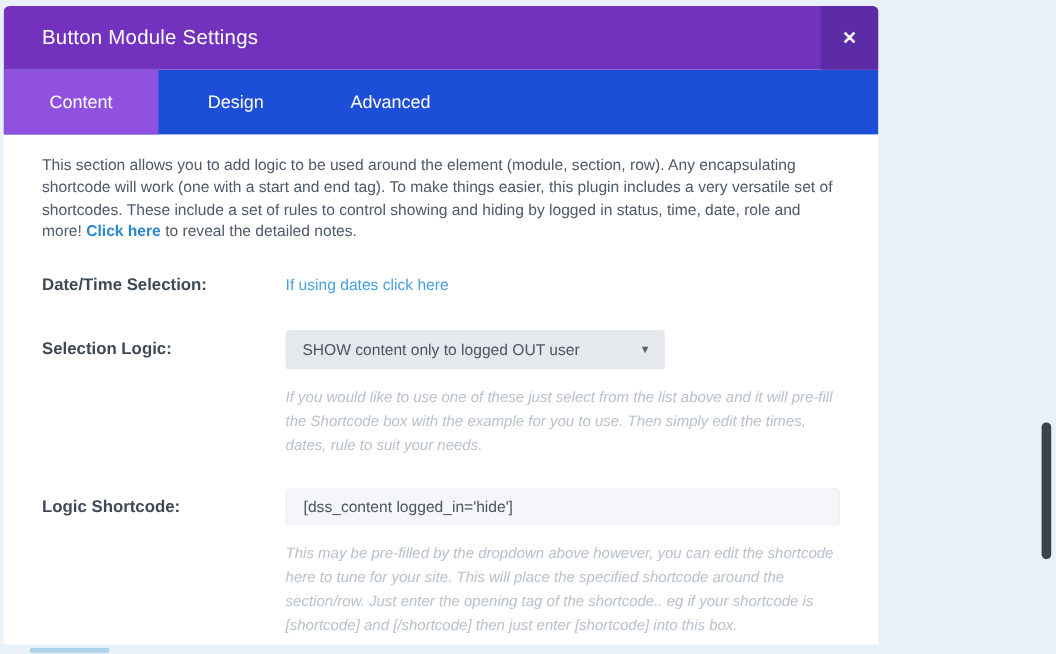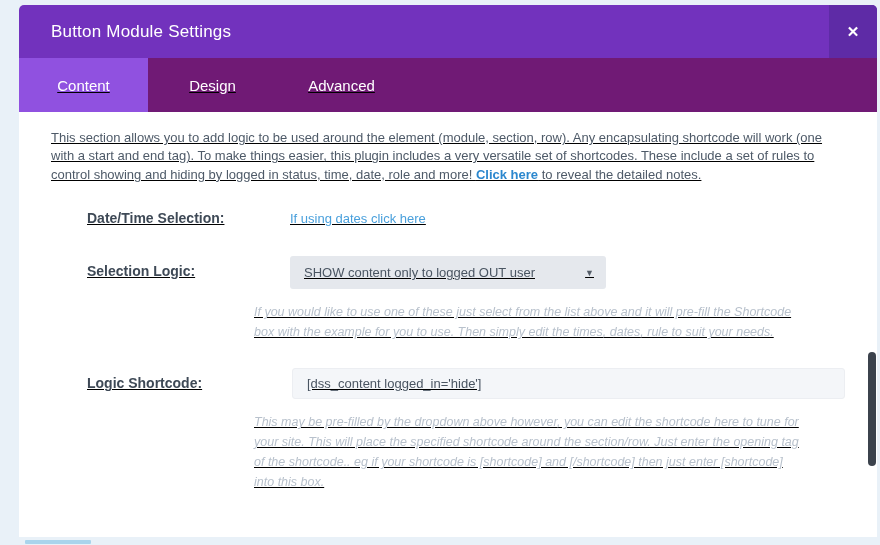--- a/index.html
+++ b/index.html
@@ -1,43 +1,43 @@
 <!DOCTYPE html>
 <html><head>
 <meta charset="utf-8">
 <style>
   * { margin:0; padding:0; box-sizing:border-box; }
   html,body { width:880px; height:545px; }
   body { font-family:"Liberation Sans", "DejaVu Sans", sans-serif; overflow:hidden; }
 
   .page { position:relative; width:880px; height:545px; background:#e9f1f8; }
 
-  .modal { position:absolute; left:19px; top:5px; width:858px; height:532px;
-           background:#ffffff; border-radius:5px 5px 0 0; overflow:hidden;text-decoration:underline; }
+  .modal { position:absolute; left:3px; top:5px; width:729px; height:532px;
+           background:#ffffff; border-radius:5px 5px 0 0; overflow:hidden; }
 
   
   .titlebar { position:relative; height:53px; background:#7232bd; }
   .titlebar .title { position:absolute; left:32px; top:50%; transform:translateY(-50%);
                      color:#ffffff; font-size:17px; font-weight:400; letter-spacing:.2px; }
   .close-btn { position:absolute; right:0; top:0; width:48px; height:53px;
                background:#5e2ba6; border:none; color:#ffffff; font-size:15px;
                font-weight:700; cursor:pointer; display:flex; align-items:center; justify-content:center; }
 
   
-  .tabs { display:flex; height:54px; background:#701a75; }
+  .tabs { display:flex; height:54px; background:#1d4ed8; }
   .tab { width:129px; display:flex; align-items:center; justify-content:center;
          color:#ffffff; font-size:15px; cursor:pointer; }
   .tab.active { background:#9051e0; }
 
   
   .body { padding:17px 32px 0 32px; }
   .intro { font-size:13px; color:#4e5a68; line-height:1.42; max-width:812px; }
   .intro a { color:#2b87ce; font-weight:700; text-decoration:none; }
 
-  .field-row { display:flex; align-items:flex-start;margin-left:36px; }
+  .field-row { display:flex; align-items:flex-start; }
   .field-label { width:203px; flex:0 0 203px; font-size:14px; font-weight:700;
                  color:#3e4956; padding-top:7px; }
   .row-datetime { margin-top:24px; }
   .row-datetime .field-label { padding-top:2px; }
   .link-light { font-size:13px; color:#4aa0dc; text-decoration:none; padding-top:3px; display:inline-block; }
 
   .row-predefined { margin-top:30px; }
   .select-box { width:316px; height:33px; background:#e5e8ed; border-radius:3px;
                 display:flex; align-items:center; padding:0 12px 0 14px;
                 font-size:13px; color:#4a5562; cursor:pointer; }

